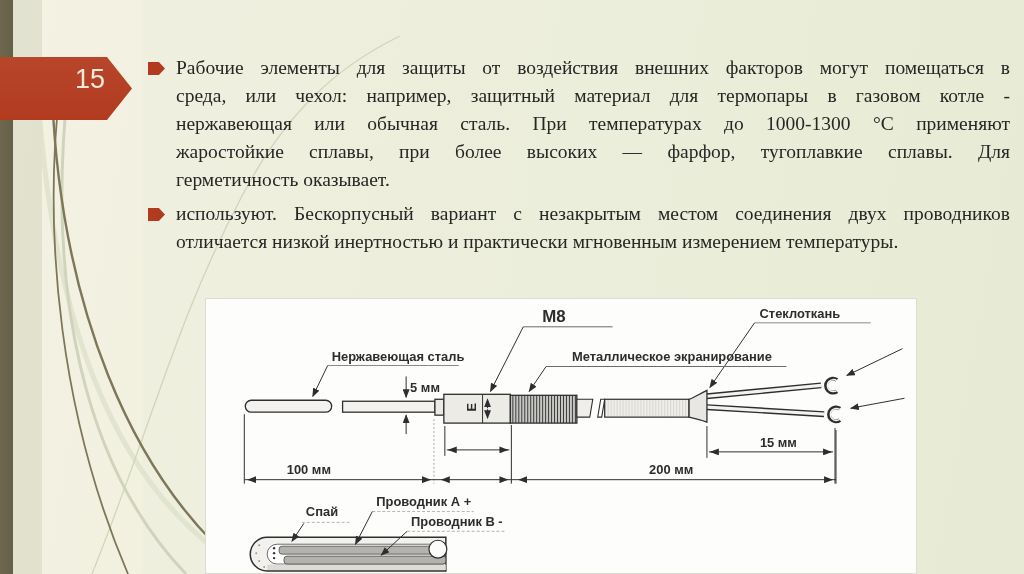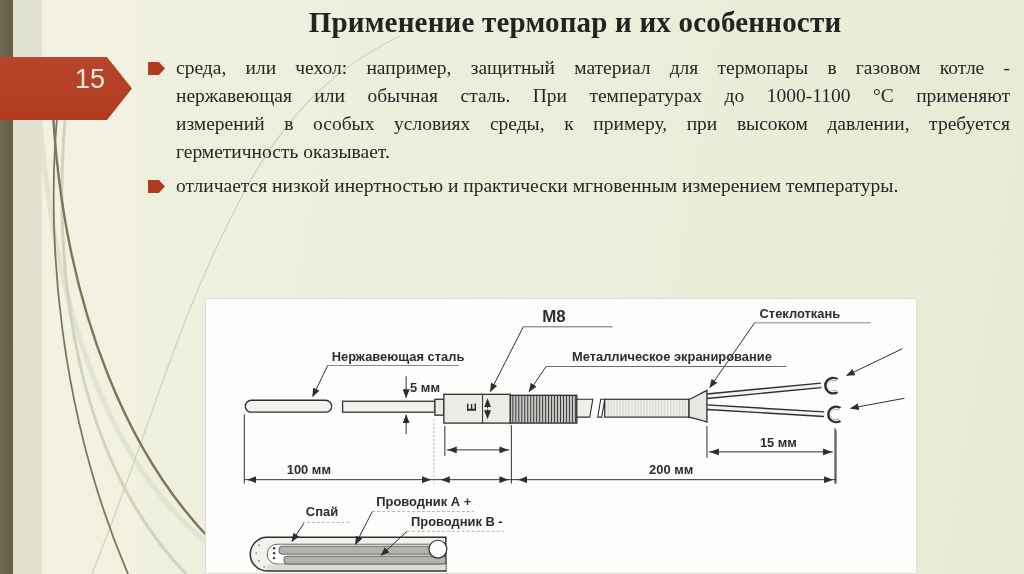--- a/index.html
+++ b/index.html
@@ -46,35 +46,36 @@
     <path d="M60,88 C42,240 62,420 128,574" fill="none" stroke="#7e7659" stroke-width="1.8"></path>
     <path d="M52,92 C60,300 128,478 248,574" fill="none" stroke="#7e7659" stroke-width="2.4"></path>
   </svg>
 
   <div class="stripe"></div>
 
   <div class="badge">
     <span>15</span>
   </div>
 
-  <div class="title">Применение термопар и их особенности</div>
 
   <div class="content">
     <div class="para">
       <div class="marker"></div>
       <div>
+          <div class="tline just">Рабочие элементы для защиты от воздействия внешних факторов могут помещаться в</div>
           <div class="tline just">среда, или чехол: например, защитный материал для термопары в газовом котле -</div>
-          <div class="tline just">нержавеющая или обычная сталь. При температурах до 1000-1100 °С применяют</div>
-          <div class="tline just">измерений в особых условиях среды, к примеру, при высоком давлении, требуется</div>
+          <div class="tline just">нержавеющая или обычная сталь. При температурах до 1000-1300 °С применяют</div>
+          <div class="tline just">жаростойкие сплавы, при более высоких — фарфор, тугоплавкие сплавы. Для</div>
           <div class="tline">герметичность оказывает.</div>
         </div>
     </div>
     <div class="para">
       <div class="marker"></div>
       <div>
+          <div class="tline just">используют. Бескорпусный вариант с незакрытым местом соединения двух проводников</div>
           <div class="tline">отличается низкой инертностью и практически мгновенным измерением температуры.</div>
         </div>
     </div>
   </div>
 
   <div class="panel">
   <svg viewBox="0 0 712 276" width="710" height="274">
     <defs>
       <marker id="ma" markerWidth="9" markerHeight="7" refX="8" refY="3.5" orient="auto">
         <path d="M0,0 L9,3.5 L0,7 z" fill="#2e2e2e"></path>

